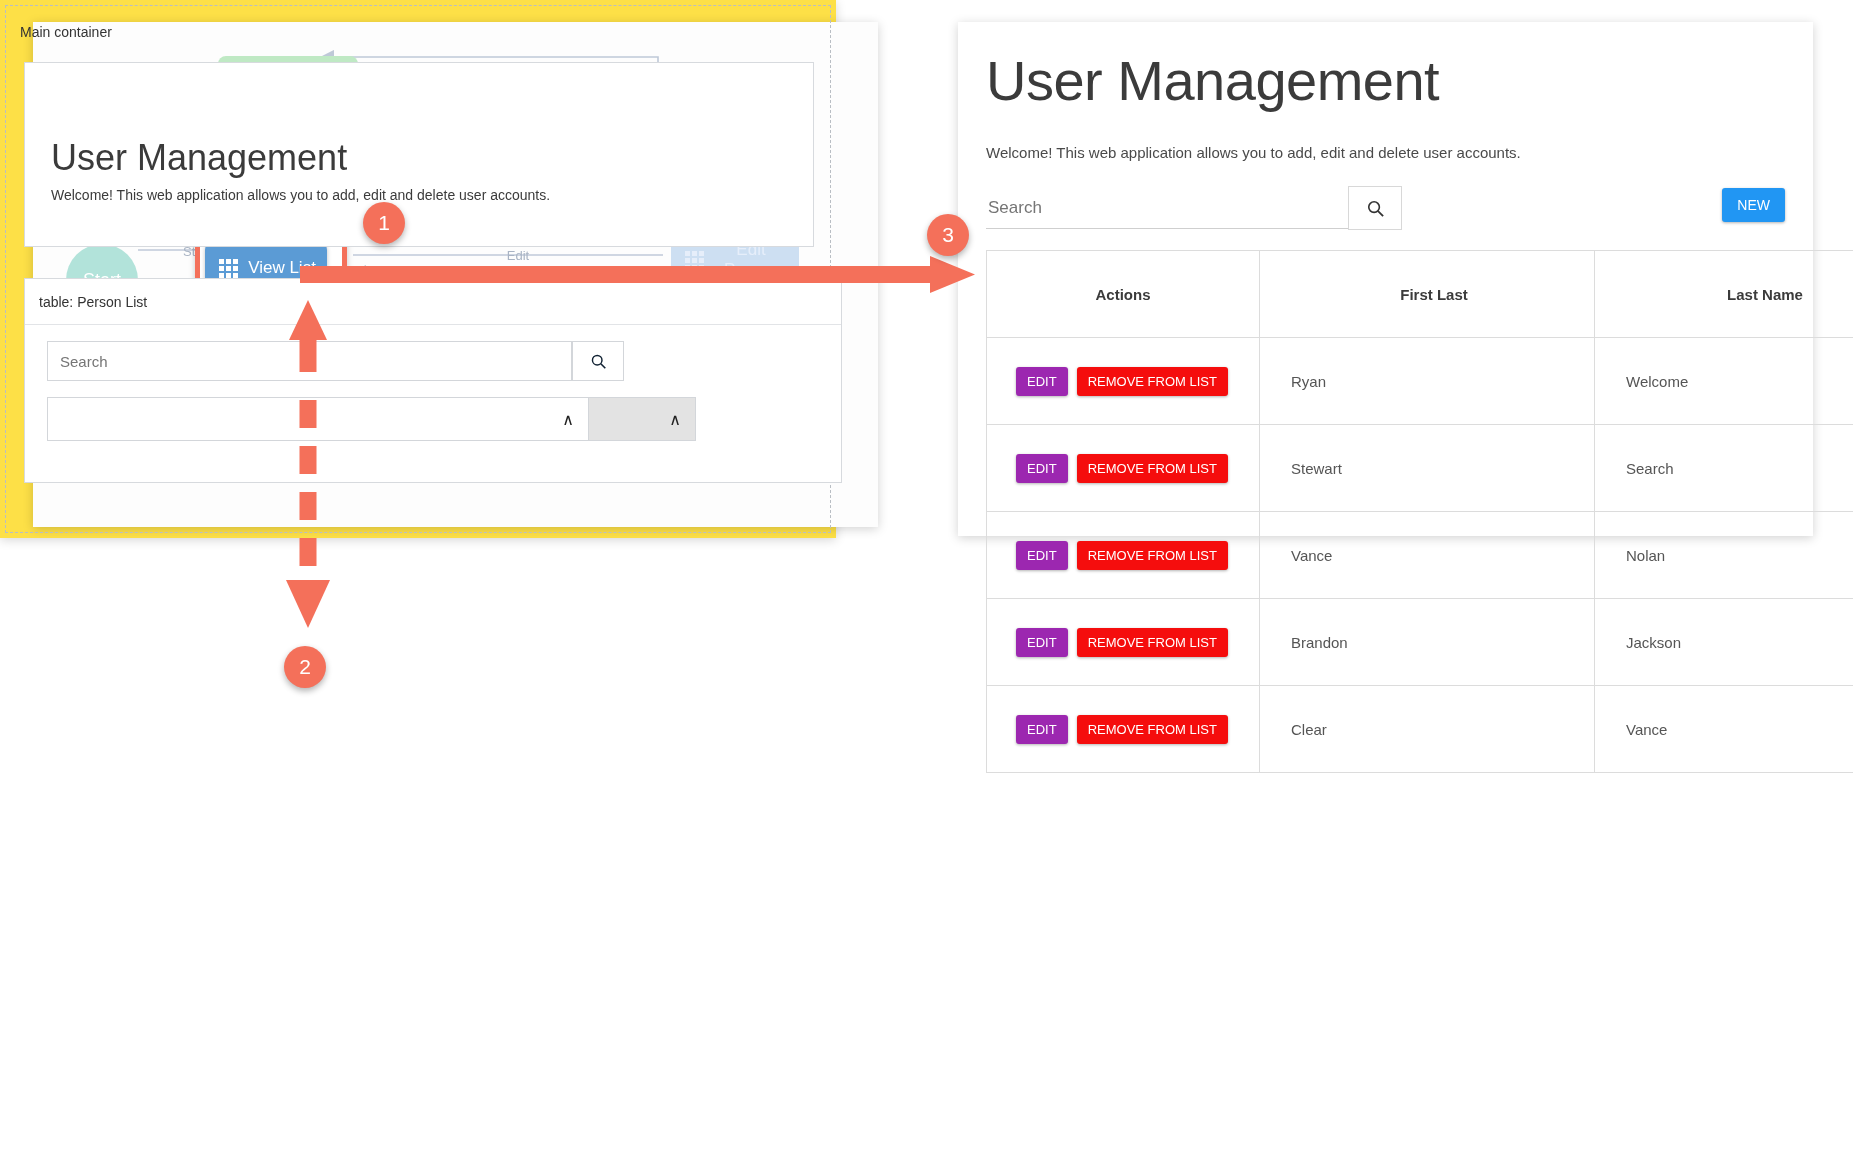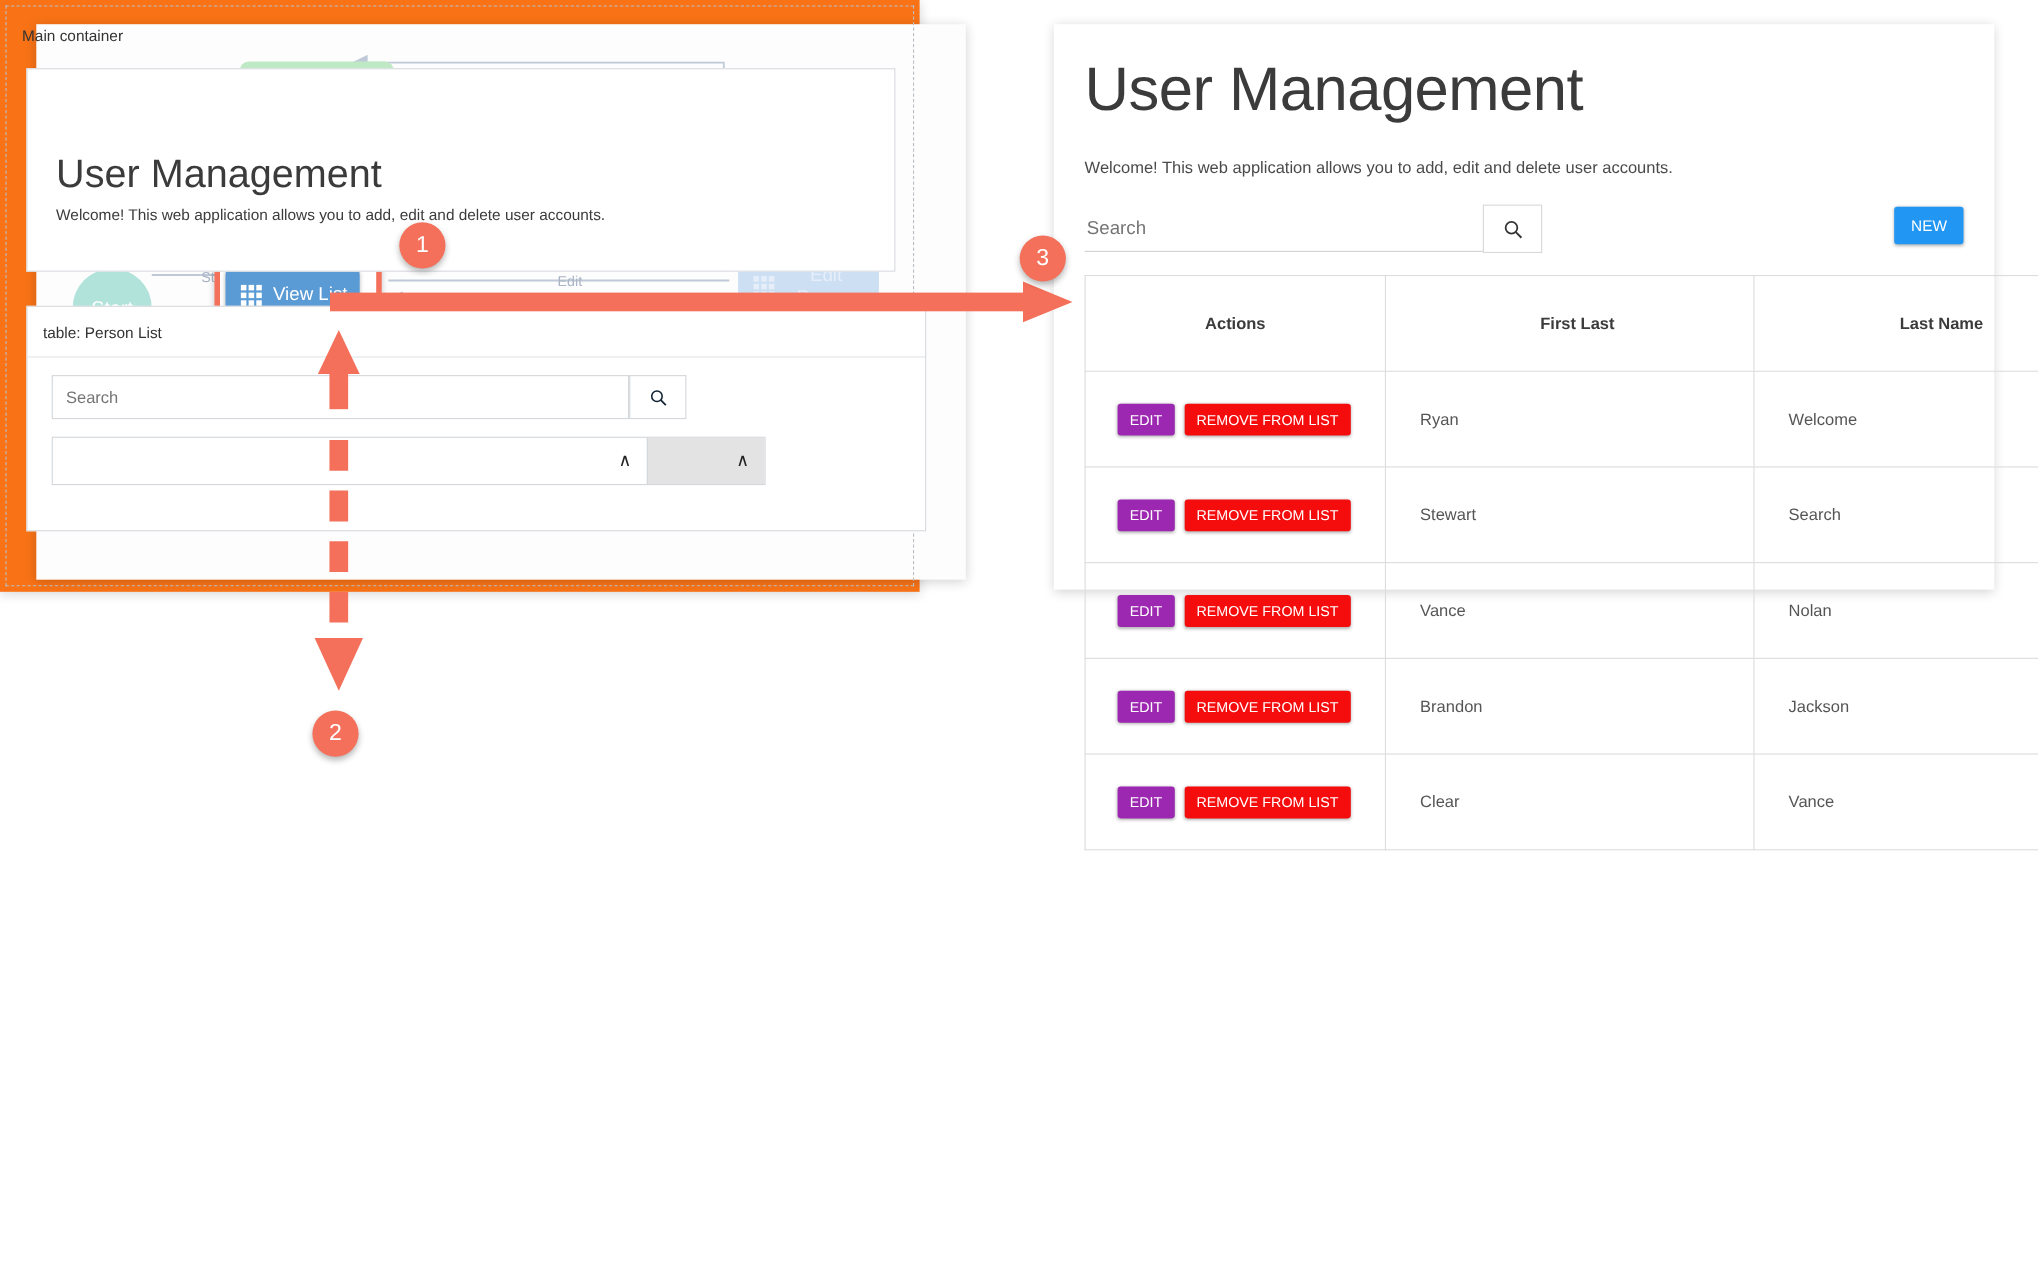--- a/index.html
+++ b/index.html
@@ -61,21 +61,21 @@
   .cell-pad{padding-left:14px;}
   .btn-edit{background:#9c27b0;color:#fff;border:none;border-radius:3px;
         padding:7px 11px;font-size:13px;cursor:pointer;box-shadow:0 1px 3px rgba(0,0,0,.3);
         font-family:"Liberation Sans",sans-serif;}
   .btn-remove{background:#f50d0d;color:#fff;border:none;border-radius:3px;
         padding:7px 11px;font-size:13px;cursor:pointer;box-shadow:0 1px 3px rgba(0,0,0,.3);
         font-family:"Liberation Sans",sans-serif;}
   .actions-cell{display:flex;align-items:center;gap:9px;padding-left:12px;}
 
   
-  #struct-panel{left:38px;top:588px;width:836px;height:538px;background:#f97316;
+  #struct-panel{left:38px;top:588px;width:836px;height:538px;background:#fde047;
         box-shadow:0 2px 10px rgba(0,0,0,.16);}
   #struct-dash{position:absolute;left:5px;top:5px;width:826px;height:528px;
         border:1px dashed #b9bec4;box-sizing:border-box;}
   #struct-label{position:absolute;left:20px;top:24px;font-size:14px;color:#333;}
   .sbox{position:absolute;background:#fff;border:1px solid #d7dade;box-sizing:border-box;}
   #sbox-top{left:24px;top:62px;width:790px;height:185px;}
   .sbox-head{height:46px;border-bottom:1px solid #e2e4e7;display:flex;align-items:center;
         padding-left:14px;font-size:14px;color:#333;box-sizing:border-box;}
   #mini-title{position:absolute;left:26px;top:74px;font-size:36px;color:#3b3b3b;font-weight:400;}
   #mini-sub{position:absolute;left:26px;top:124px;font-size:14px;color:#3b3b3b;}

